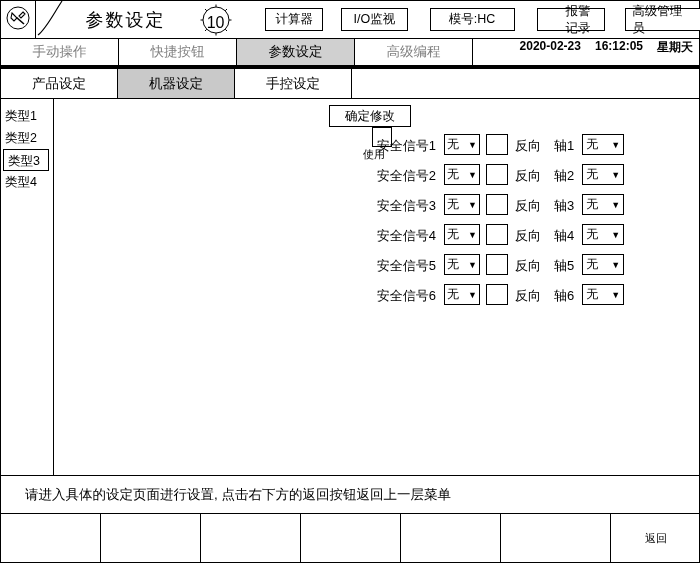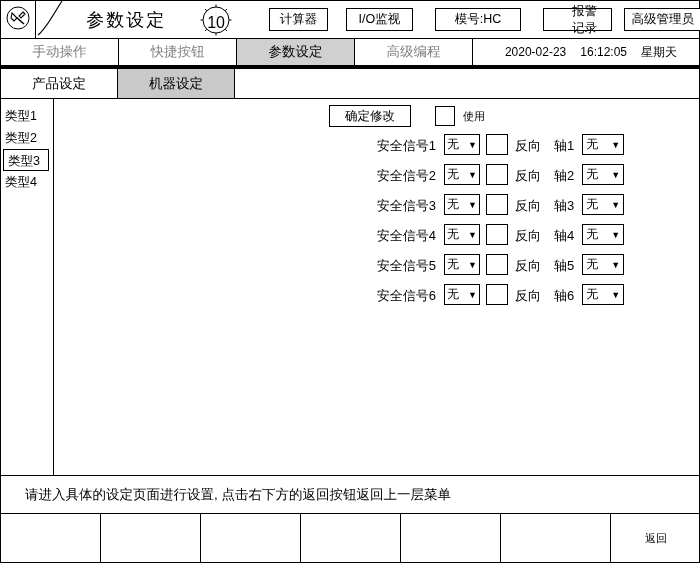--- a/index.html
+++ b/index.html
@@ -77,21 +77,21 @@
     justify-content: center;
     font-size: 12.5px;
     background: #fff;
     padding: 0 6px;
     margin-left: 10px;
   }
   #btn-calc { width: 62px; }
   #btn-io { width: 72px; margin-left: 18px; }
   #btn-mode { width: 92px; margin-left: 22px; }
   #btn-alarm { width: 72px; margin-left: 22px; padding-left: 28px; }
-  #btn-admin { width: 82px; margin-left: 12px; }
+  #btn-admin { width: 82px; margin-left: 20px; }
 
   
   .navbar {
     position: absolute;
     left: 0; top: 38px;
     width: 700px; height: 30px;
     box-sizing: border-box;
     border-bottom: 4px solid #000000;
     display: flex;
     align-items: stretch;
@@ -106,24 +106,24 @@
     font-size: 13.5px;
     color: #808080;
   }
   .nav-tab.active {
     color: #000;
     background: #d0d0d0;
   }
   .datetime {
     flex: 1;
     display: flex;
-    align-items: center;
     justify-content: flex-end;
-    padding-right: 24px;
+    padding-right: 8px;
     font-size: 12px;
+    font-weight: bold;
   }
   .datetime span { margin-left: 14px; }
 
   
   .subbar {
     position: absolute;
     left: 0; top: 68px;
     width: 700px; height: 30px;
     box-sizing: border-box;
     border-bottom: 1px solid #000;
@@ -175,20 +175,21 @@
     position: absolute;
     left: 54px; top: 0;
     right: 0; bottom: 0;
   }
 
   .confirm-row {
     position: absolute;
     left: 274px; top: 6px;
     display: flex;
     align-items: center;
+    flex-direction: column;
   }
   .confirm-btn {
     width: 82px; height: 22px;
     box-sizing: border-box;
     border: 1px solid #000;
     display: flex; align-items: center; justify-content: center;
     font-size: 12.5px;
     background: #fff;
   }
   .use-chk {
@@ -340,20 +341,21 @@
     <div class="datetime">
       <span>2020-02-23</span>
       <span>16:12:05</span>
       <span>星期天</span>
     </div>
   </div>
 
   <div class="subbar">
     <div class="sub-tab">产品设定</div>
     <div class="sub-tab active">机器设定</div>
+    <div class="sub-tab">手控设定</div>
   </div>
 
   <div class="content">
 
     <div class="side-list">
       <div class="side-item">类型1</div>
       <div class="side-item">类型2</div>
       <div class="side-item selected">类型3</div>
       <div class="side-item">类型4</div>
     </div>

